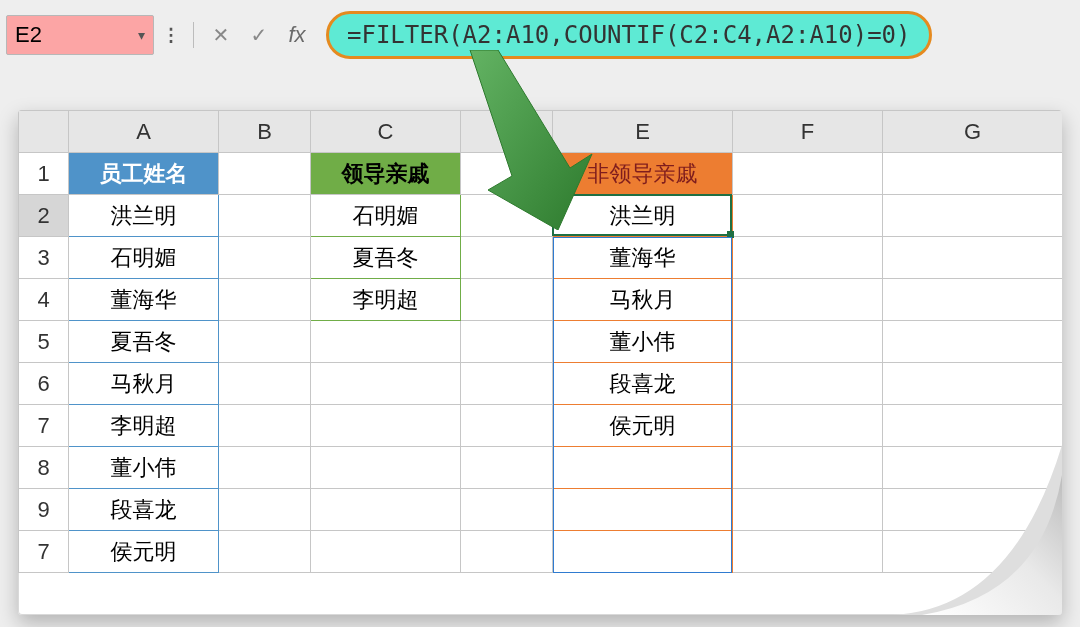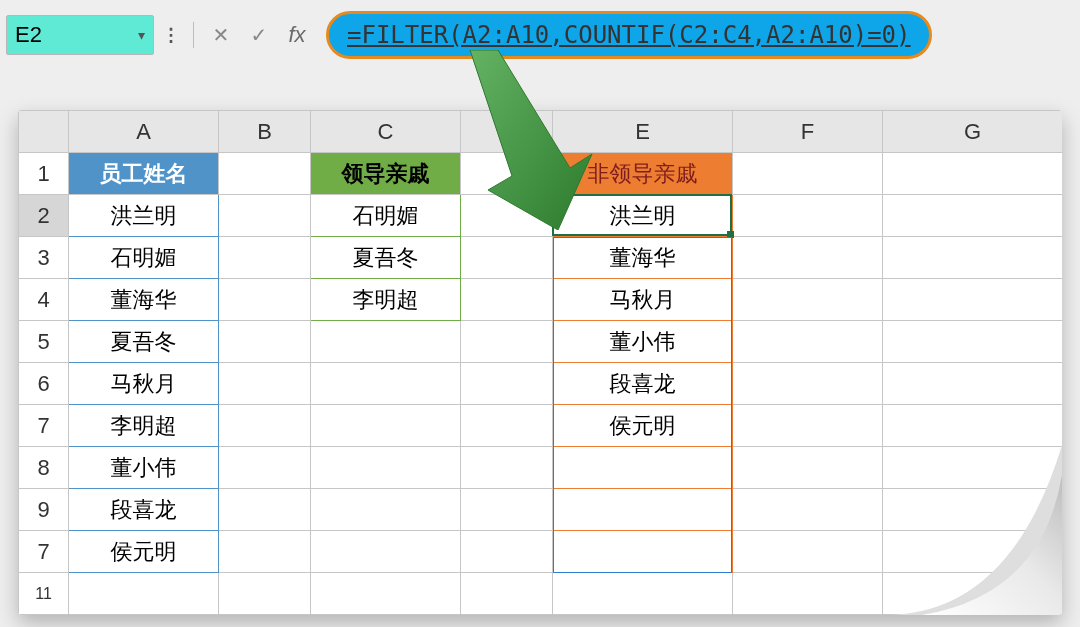--- a/index.html
+++ b/index.html
@@ -21,21 +21,21 @@
   
   .fbar{
     display:flex;align-items:center;
     padding:8px 6px 8px 6px;
     height:70px;
     gap:8px;
     position:relative;
   }
   .namebox{
     width:148px;height:40px;
-    background:#5eead4;
+    background:#fca5a5;
     border:1px solid #b7b7b7;
     border-radius:2px;
     display:flex;align-items:center;
     padding:0 8px;
     font-size:22px;
     justify-content:space-between;
   }
   .namebox .chev{
     font-size:14px;color:#555;
   }
@@ -48,28 +48,27 @@
     width:30px;height:28px;
     display:flex;align-items:center;justify-content:center;
     color:#888;font-size:20px;
   }
   .fx{font-style:italic;font-family:Liberation Sans, sans-serif;font-size:22px;color:#6a6a6a;}
   .formula-pill{
     flex:none;
     height:48px;
     border:3px solid #e58a1f;
     border-radius:24px;
-    background:#0ea5e9;
+    background:#5eead4;
     display:flex;align-items:center;
     padding:0 18px;
     font-size:24px;
     font-family:"Consolas","Microsoft YaHei",monospace;
     color:#333;
     margin-left:6px;
-    text-decoration:underline;
   }
 
   
   .sheet{
     position:absolute;
     left:18px;right:18px;top:110px;bottom:12px;
     background:#ffffff;
     box-shadow:0 8px 20px rgba(0,0,0,.25), inset 0 0 0 1px #d9d9d9;
     border-radius:4px;
     overflow:hidden;
@@ -305,30 +304,20 @@
       <th class="rowhdr">7</th>
       <td class="b-blue">侯元明</td>
       <td></td>
       <td></td>
       <td></td>
       <td class="b-orange"></td>
       <td></td>
       <td></td>
     </tr>
 
-    <tr style="height:18px">
-      <th class="rowhdr" style="font-size:16px">11</th>
-      <td></td>
-      <td></td>
-      <td></td>
-      <td></td>
-      <td></td>
-      <td></td>
-      <td></td>
-    </tr>
   </tbody>
     </table>
 
   <div class="sel-cell" id="selOverlay" style="left: 533.5px; top: 83.5px; width: 180px; height: 42px;">
     <div class="handle"></div>
   </div>
 
   <div class="spill" id="spillOverlay" style="left: 534.5px; top: 126.5px; width: 179px; height: 336px;"></div>
 
   <svg class="curl" viewBox="0 0 170 170">

